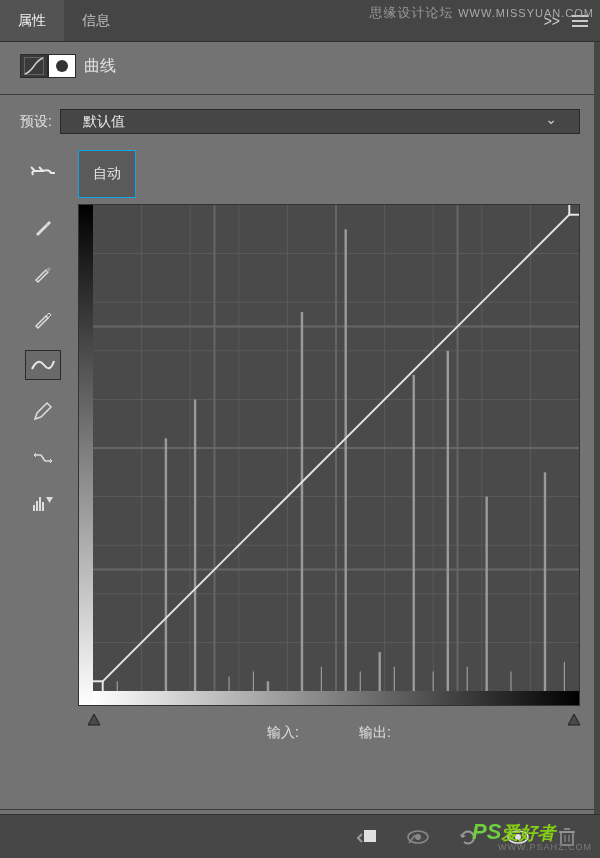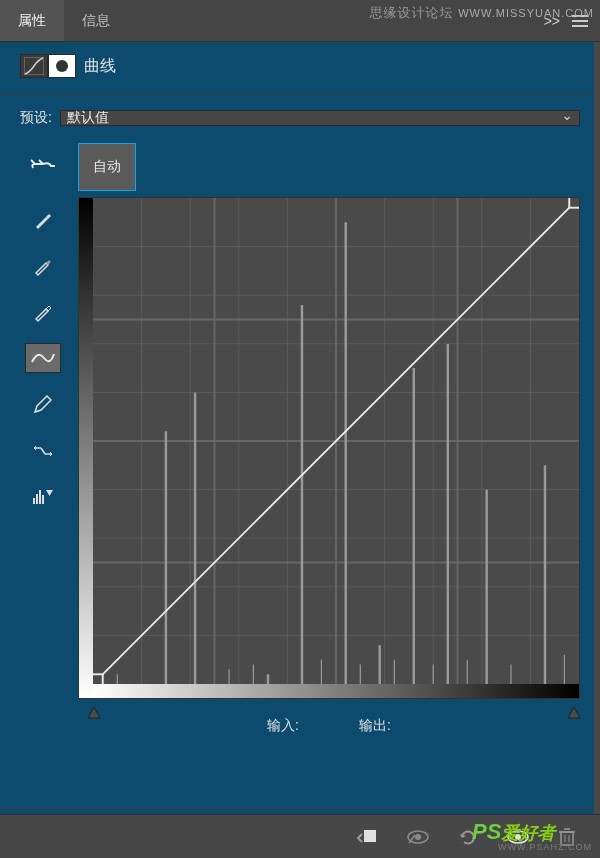--- a/index.html
+++ b/index.html
@@ -1,28 +1,28 @@
 <!DOCTYPE html>
 <html><head>
 <meta charset="utf-8">
 <style>
 * { margin: 0; padding: 0; box-sizing: border-box; }
 body { width: 600px; height: 858px; background: #535353; font-family: "Microsoft YaHei", sans-serif; color: #e0e0e0; font-size: 14px; overflow: hidden; position: relative; }
-.panel { width: 100%; height: 100%; background: #0c4a6e; display: flex; flex-direction: column; }
+.panel { width: 100%; height: 100%; background: #737373; display: flex; flex-direction: column; }
 .tabs { display: flex; align-items: center; height: 42px; background: #454545; border-bottom: 1px solid #303030; }
 .tab { padding: 0 18px; height: 100%; display: flex; align-items: center; cursor: pointer; color: #c0c0c0; }
 .tab.active { background: #535353; color: #f0f0f0; }
 .tab-right { margin-left: auto; display: flex; align-items: center; padding-right: 12px; gap: 12px; color: #d0d0d0; }
 .type-row { display: flex; align-items: center; padding: 12px 20px; }
 .chip { width: 28px; height: 24px; background: #3a3a3a; border: 1px solid #2a2a2a; display: flex; align-items: center; justify-content: center; }
 .chip.white { background: #fff; }
 .divider { height: 1px; background: #3a3a3a; margin: 4px 0; }
 .preset-row { display: flex; align-items: center; padding: 10px 20px; gap: 8px; }
 .label { white-space: nowrap; color: #e0e0e0; }
-.select { flex: 1; height: 16px; background: #464646; border: 1px solid #2a2a2a; color: #e8e8e8; display: flex; align-items: center; padding: 0 6px; justify-content: space-between; cursor: pointer; }
+.select { flex: 1; height: 25px; background: #464646; border: 1px solid #2a2a2a; color: #e8e8e8; display: flex; align-items: center; padding: 0 22px; justify-content: space-between; cursor: pointer; }
 .chev::after { content: "\2304"; font-size: 14px; color: #ccc; position: relative; top: -3px; }
 .channel-row { display: flex; align-items: center; padding: 6px 20px 6px 20px; gap: 12px; }
 .hand-icon { width: 46px; display: flex; justify-content: center; }
 .btn { height: 48px; padding: 0 14px; background: #5a5a5a; border: 1px solid #0ea5e9; color: #e8e8e8; display: flex; align-items: center; cursor: pointer; }
 .main { display: flex; flex: 1; padding: 0 20px 10px 20px; gap: 12px; }
 .tools { width: 46px; display: flex; flex-direction: column; gap: 16px; align-items: center; padding-top: 8px; }
 .tool { width: 36px; height: 30px; display: flex; align-items: center; justify-content: center; cursor: pointer; color: #d8d8d8; }
 .tool.active { background: #6a6a6a; border: 1px solid #2a2a2a; }
 .curve-wrap { flex: 1; display: flex; flex-direction: column; }
 .curve-box { position: relative; width: 100%; aspect-ratio: 1/1; background: #4a4a4a; border: 1px solid #333; }

